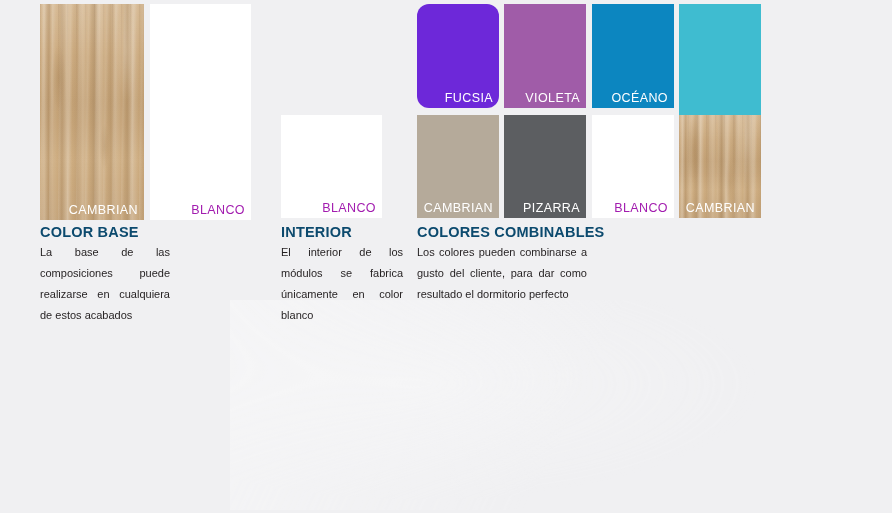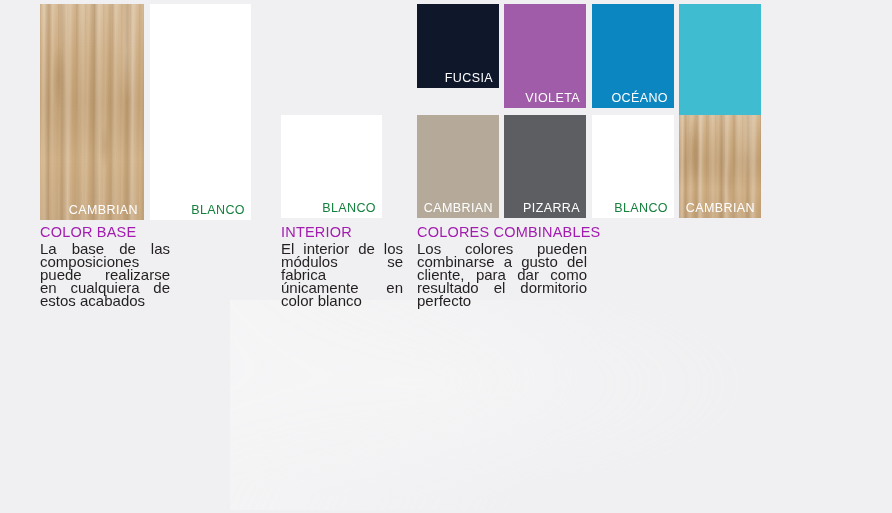--- a/index.html
+++ b/index.html
@@ -27,21 +27,21 @@
   .swatch .label {
     position: absolute;
     right: 6px;
     bottom: 3px;
     font-size: 12.5px;
     letter-spacing: .4px;
     font-family: "Liberation Sans", sans-serif;
     white-space: nowrap;
   }
   .label.light { color: #ffffff; }
-  .label.dark  { color: #15803d; }
+  .label.dark  { color: #a21caf; }
 
   
   .wood {
     background-color: #c9a87c;
     background-image:
       linear-gradient(90deg,
         rgba(255,255,255,0.00) 0%,
         rgba(255,255,255,0.18) 4%,
         rgba(120,85,50,0.16) 8%,
         rgba(255,255,255,0.10) 12%,
@@ -88,29 +88,29 @@
   }
 
   .white-panel {
     background: #ffffff;
   }
 
   
   .block-title {
     position: absolute;
     font-size: 14.5px;
-    font-weight: 400;
-    color: #a21caf;
+    font-weight: 700;
+    color: #0c4a6e;
     letter-spacing: .2px;
     white-space: nowrap;
   }
   .block-desc {
     position: absolute;
-    font-size: 15px;
-    line-height: 13px;
+    font-size: 11px;
+    line-height: 21px;
     color: #231f20;
     text-align: justify;
   }
 
   
   .ghost {
     position: absolute;
     left: 230px;
     top: 300px;
     width: 560px;
@@ -140,21 +140,21 @@
   <div class="block-title" style="left:40px; top:224px;">COLOR BASE</div>
   <div class="block-desc" style="left:40px; top:242px; width:130px;">La base de las composiciones puede realizarse en cualquiera de estos acabados</div>
 
   <div class="swatch white-panel" style="left:281px; top:115px; width:101px; height:103px;">
     <span class="label dark">BLANCO</span>
   </div>
 
   <div class="block-title" style="left:281px; top:224px;">INTERIOR</div>
   <div class="block-desc" style="left:281px; top:242px; width:122px;">El interior de los módulos se fabrica únicamente en color blanco</div>
 
-  <div class="swatch" style="left:417px; top:4px; width:82px; height:84px; background:#0f172a;">
+  <div class="swatch" style="left:417px; top:4px; width:82px; height:104px; background:#6d28d9;border-radius:12px;">
     <span class="label light">FUCSIA</span>
   </div>
   <div class="swatch" style="left:504px; top:4px; width:82px; height:104px; background:#a05ca8;">
     <span class="label light">VIOLETA</span>
   </div>
   <div class="swatch" style="left:592px; top:4px; width:82px; height:104px; background:#0c86c0;">
     <span class="label light">OCÉANO</span>
   </div>
   <div class="swatch" style="left:679px; top:4px; width:82px; height:128px; background:#3fbcd0;">
     <span class="label light">CARIBE</span>

